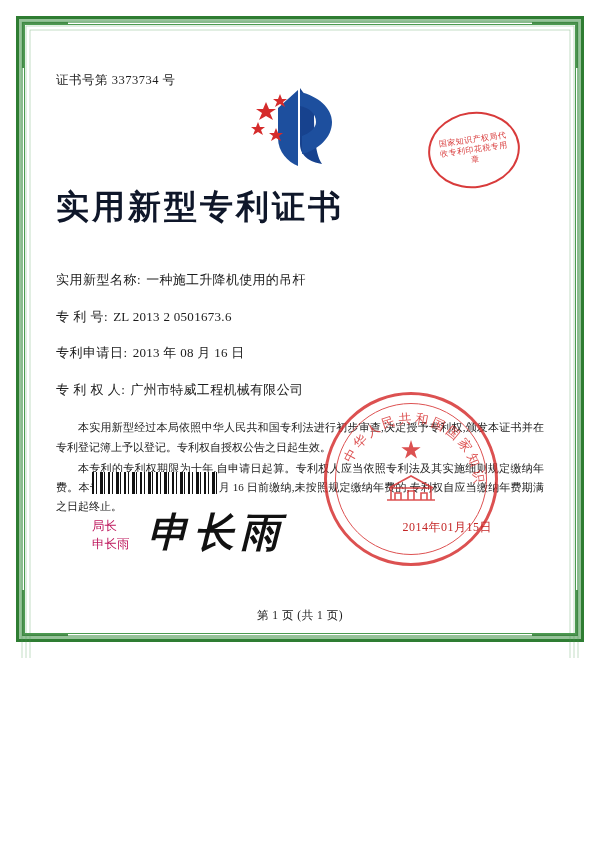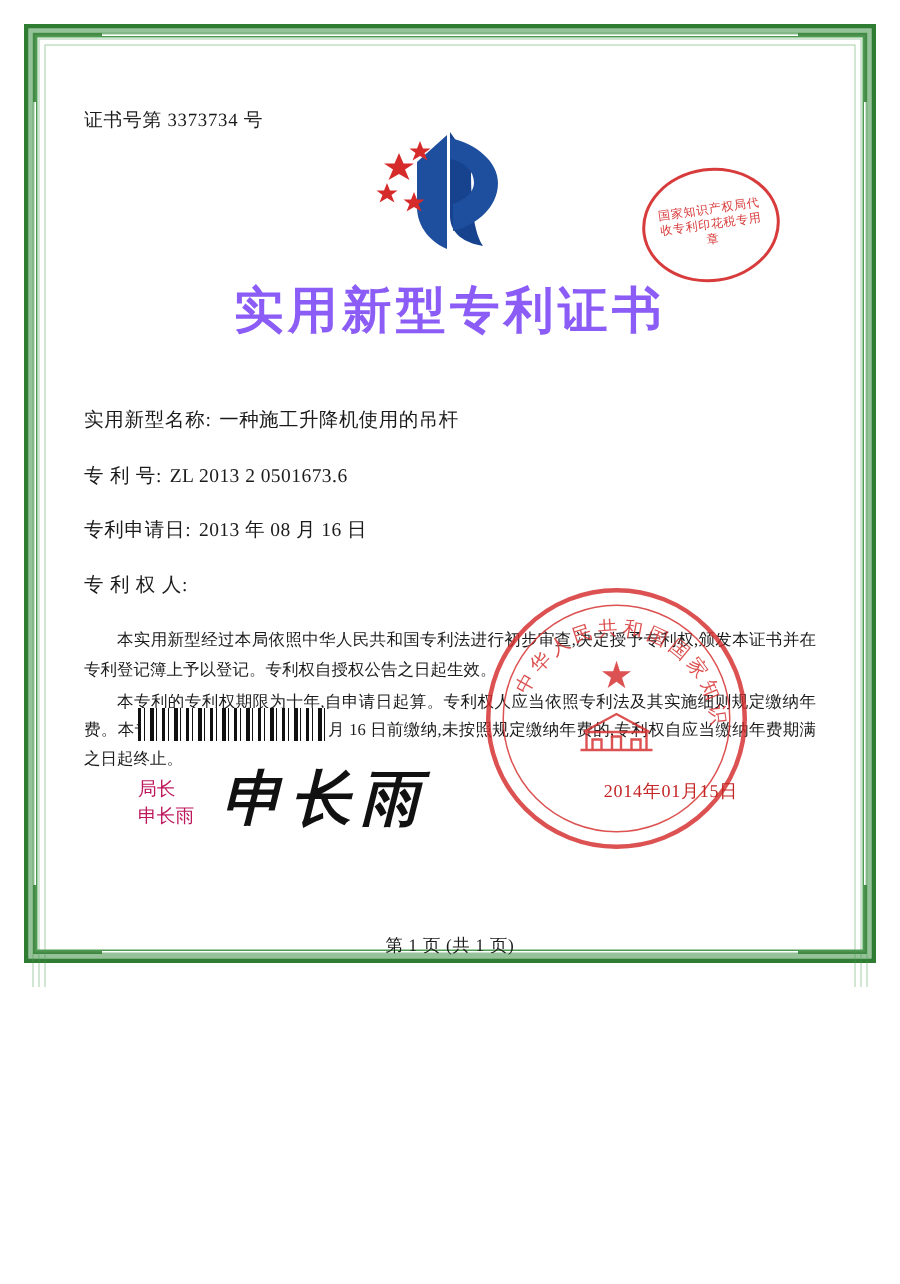--- a/index.html
+++ b/index.html
@@ -89,25 +89,24 @@
   .emblem {
     position: absolute;
     left: 50%;
     top: 10px;
     transform: translateX(-50%);
     width: 120px;
     height: 92px;
   }
 
   .title {
-    text-align: center;
     font-size: 33px;
     font-weight: bold;
     letter-spacing: 3px;
-    color: #8b5cf6;
+    color: #0f172a;
     margin-top: 96px;
     font-family: "DejaVu Serif", "Liberation Serif", serif;
   }
 
   .fields {
     margin-top: 42px;
     font-size: 13px;
     color: #1b1b1b;
     line-height: 1.2;
   }
@@ -242,21 +241,21 @@
     bottom: 70px;
     color: #c42626;
     font-size: 12px;
     letter-spacing: .5px;
     z-index: 5;
   }
 
   .footer {
     position: absolute;
     left: 0; right: 0;
-    bottom: 20px;
+    bottom: 35px;
     text-align: center;
     font-size: 11.5px;
     color: #1b1b1b;
     letter-spacing: .5px;
   }
 </style>
 </head>
 <body>
 
 <div class="page">
@@ -308,20 +307,21 @@
       <div class="field">
         <span class="label">专 利 号:</span>
         <span class="value">ZL 2013 2 0501673.6</span>
       </div>
       <div class="field">
         <span class="label">专利申请日:</span>
         <span class="value">2013 年 08 月 16 日</span>
       </div>
       <div class="field">
         <span class="label">专 利 权 人:</span>
+        <span class="value">广州市特威工程机械有限公司</span>
       </div>
     </div>
 
     <div class="paragraphs">
       <p>本实用新型经过本局依照中华人民共和国专利法进行初步审查,决定授予专利权,颁发本证书并在专利登记簿上予以登记。专利权自授权公告之日起生效。</p>
       <p>本专利的专利权期限为十年,自申请日起算。专利权人应当依照专利法及其实施细则规定缴纳年费。本专利的年费应当在每年 08 月 16 日前缴纳,未按照规定缴纳年费的,专利权自应当缴纳年费期满之日起终止。</p>
     </div>
 
     <div class="barcode"></div>
 

